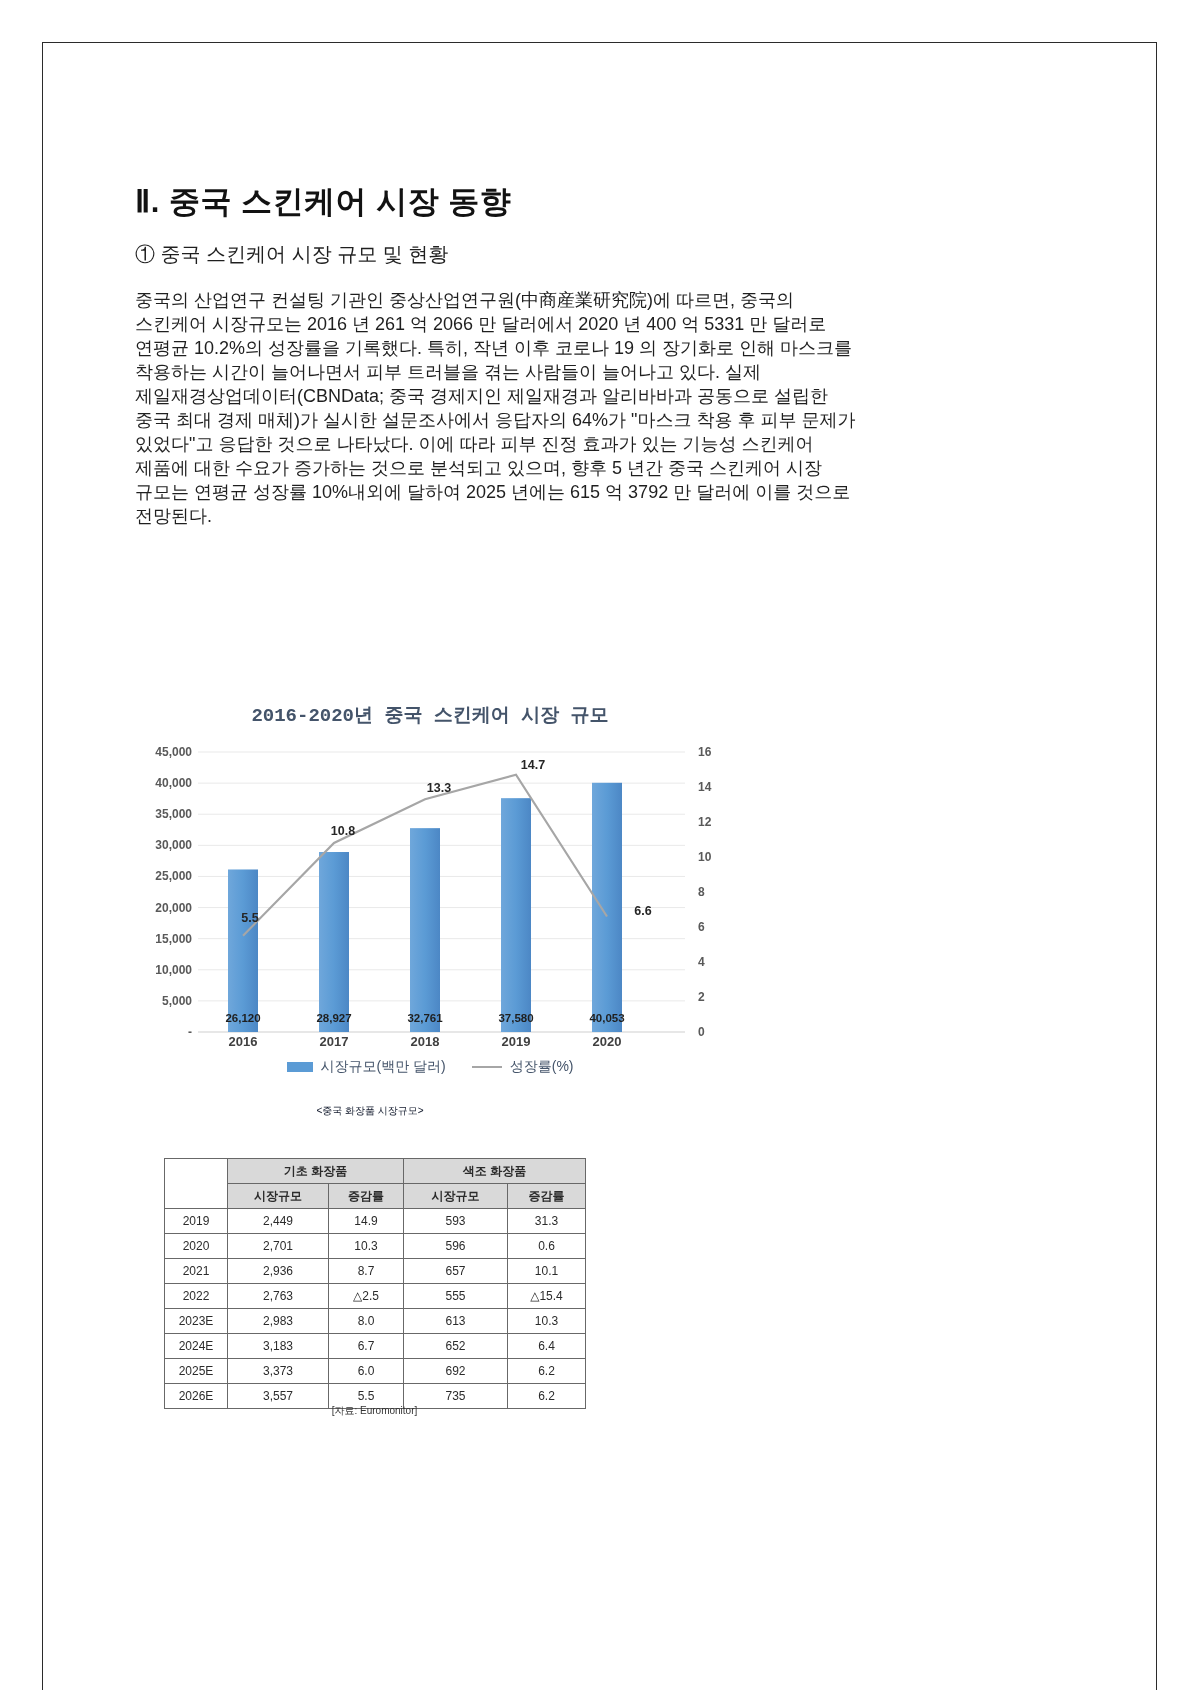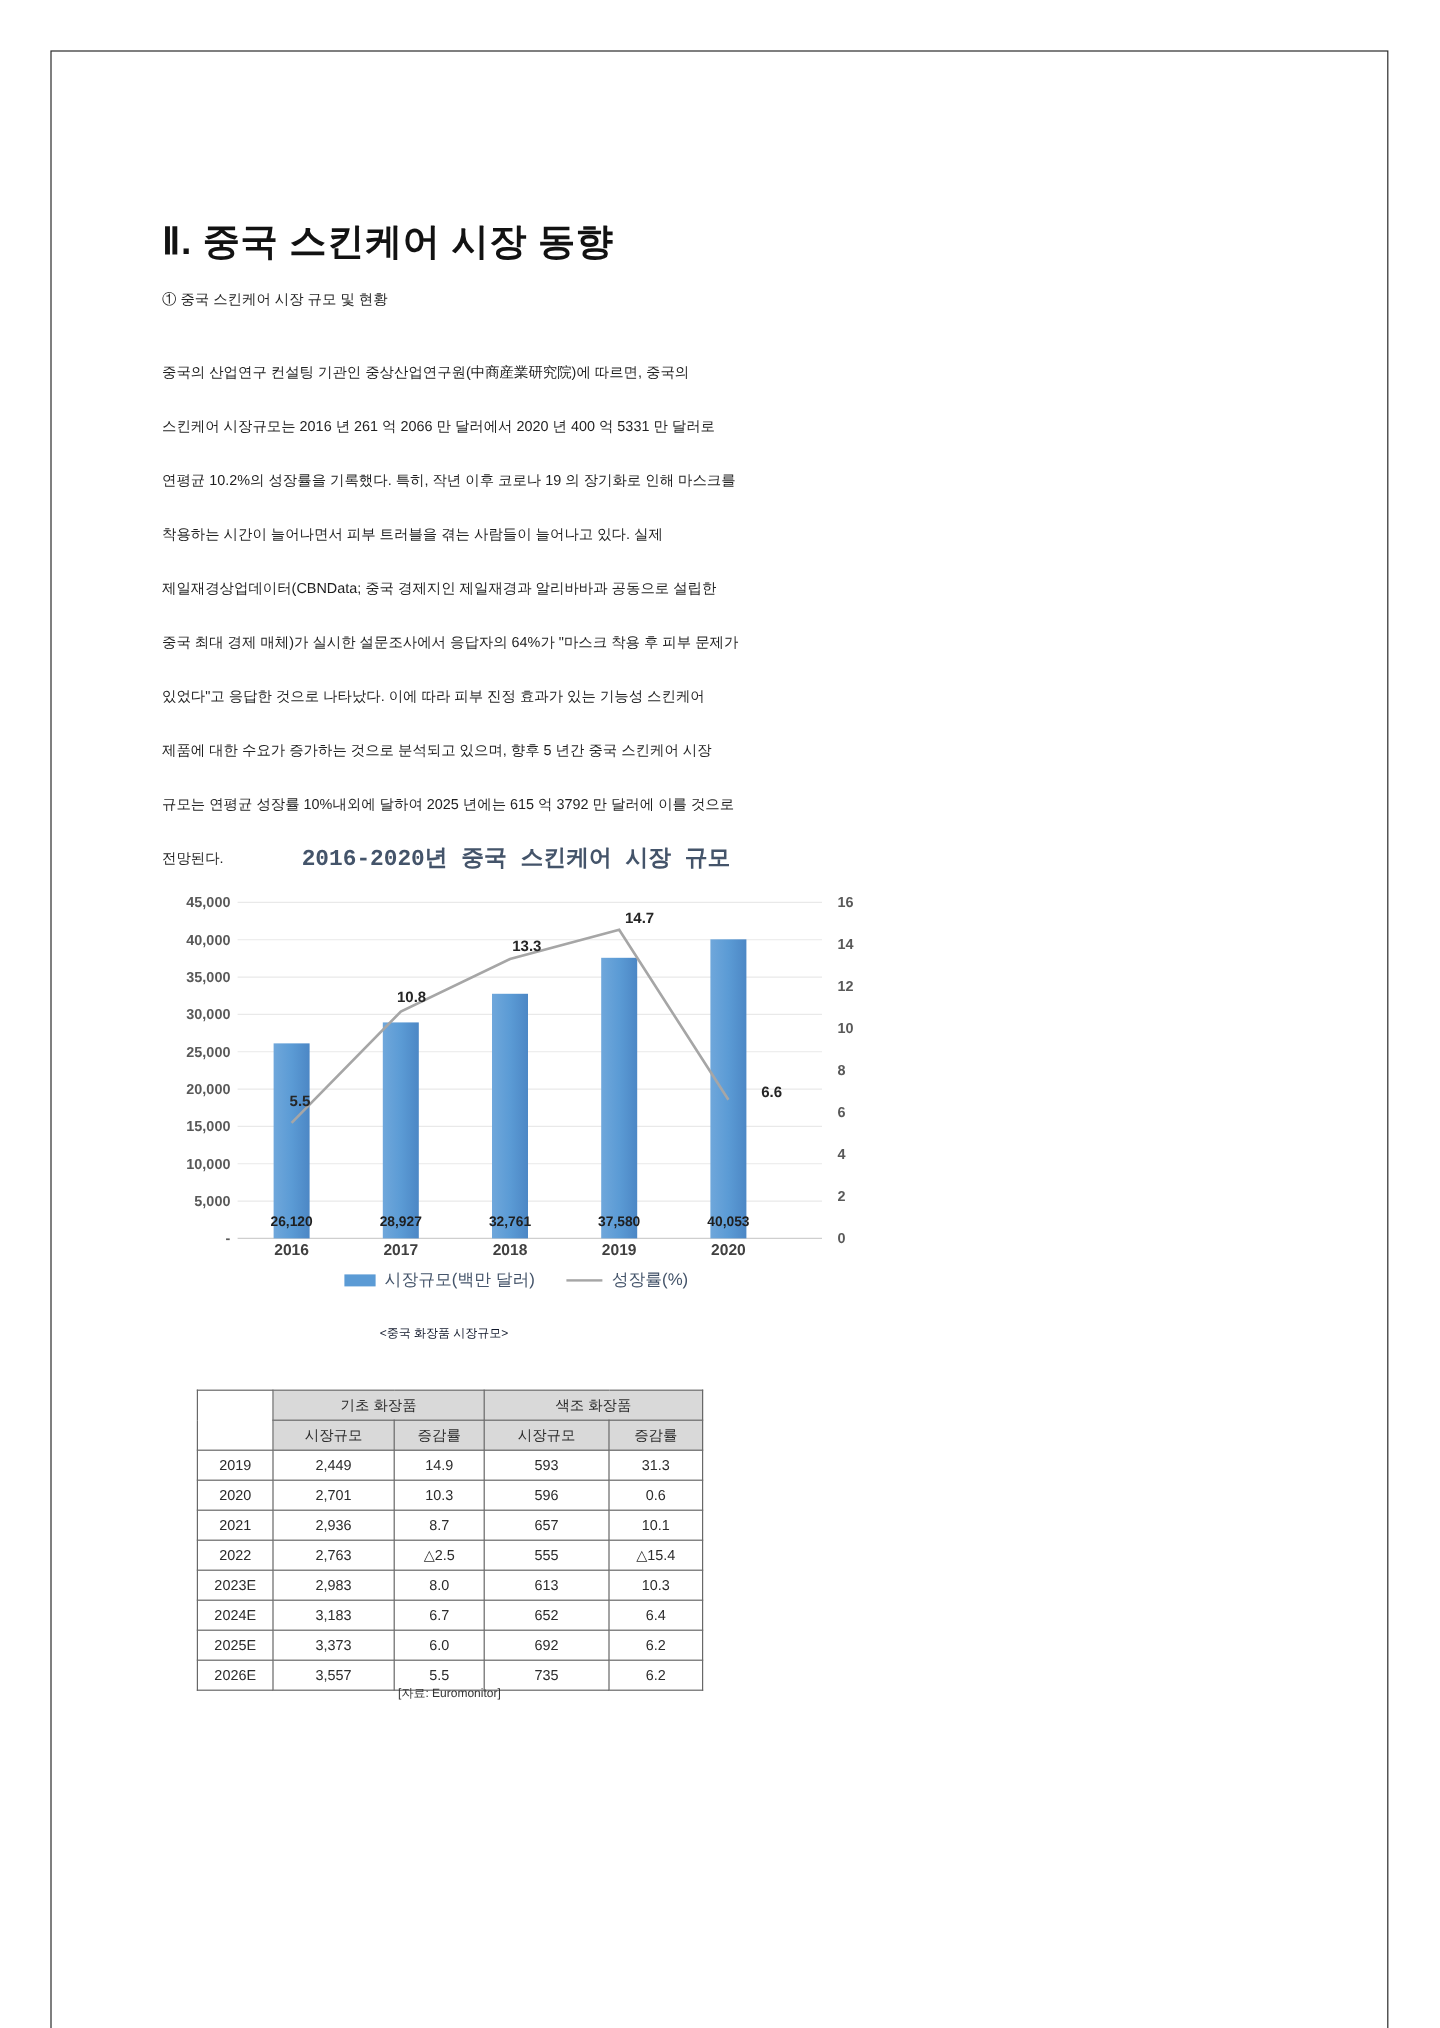--- a/index.html
+++ b/index.html
@@ -1,37 +1,37 @@
 <!DOCTYPE html>
 <html><head>
 <meta charset="utf-8">
 <style>
   html,body{margin:0;padding:0;background:#ffffff;}
   body{width:1200px;height:1690px;overflow:hidden;font-family:"Liberation Sans",sans-serif;}
   .page{position:relative;width:1200px;height:1690px;background:#fff;}
   .border-frame{position:absolute;left:42px;top:42px;width:1113px;height:1700px;border:1px solid #2b2b2b;}
   .doc-title{position:absolute;left:135px;top:160px;font-size:31px;font-weight:700;color:#121212;letter-spacing:0.5px;}
-  .doc-subtitle{position:absolute;left:135px;top:241px;font-size:12px;color:#1f1f1f;}
-  .body-text{position:absolute;left:135px;top:288px;width:900px;font-size:12px;line-height:45px;color:#1f1f1f;white-space:pre-line;}
+  .doc-subtitle{position:absolute;left:135px;top:241px;font-size:20px;color:#1f1f1f;}
+  .body-text{position:absolute;left:135px;top:288px;width:900px;font-size:18px;line-height:24px;color:#1f1f1f;white-space:pre-line;}
   .chart-wrap{position:absolute;left:140px;top:690px;width:580px;height:400px;}
   .chart-title{position:absolute;left:0;top:12px;width:100%;text-align:center;font-size:19px;font-weight:700;color:#44546a;font-family:Liberation Mono, monospace;}
   #chart-svg{position:absolute;left:0;top:0;}
   #chart-svg text{font-family:"Liberation Sans",sans-serif;}
   #chart-svg .ax{font-size:12px;font-weight:600;fill:#595959;}
   #chart-svg .bl{font-size:11.5px;font-weight:700;fill:#1f1f1f;}
   #chart-svg .ll{font-size:12.5px;font-weight:700;fill:#262626;}
   #chart-svg .xl{font-size:13px;font-weight:700;fill:#404040;}
   .legend{position:absolute;left:0;top:368px;width:100%;display:flex;justify-content:center;align-items:center;gap:8px;font-size:14px;color:#44546a;}
   .sw-bar{display:inline-block;width:26px;height:10px;background:#5b9bd5;}
   .sw-line{display:inline-block;width:30px;height:2px;background:#a6a6a6;margin-left:18px;}
   .tbl-caption{position:absolute;left:140px;top:1104px;width:460px;text-align:center;font-size:10px;color:#0f172a;}
   .tbl-unit{position:absolute;left:140px;top:1139px;width:460px;text-align:center;font-size:12.5px;font-weight:700;color:#2e2e2e;margin-top:20px;}
   table.mkt{position:absolute;left:164px;top:1158px;border-collapse:collapse;table-layout:fixed;font-size:12px;color:#2b2b2b;border:1px solid #4a4a4a;}
   table.mkt td,table.mkt th{border:1px solid #686868;text-align:center;vertical-align:middle;height:24px;padding:0;font-weight:400;}
-  table.mkt th{background:#d9d9d9;font-weight:400;}
+  table.mkt th{background:#d9d9d9;font-weight:700;}
   table.mkt .corner{background:#ffffff;}
   .src-note{position:absolute;left:164px;top:1404px;width:421px;text-align:center;font-size:10px;color:#333333;}
 </style>
 </head>
 <body>
 
 <div class="page">
   <div class="border-frame"></div>
 
   <h1 class="doc-title">Ⅱ. 중국 스킨케어 시장 동향</h1>

